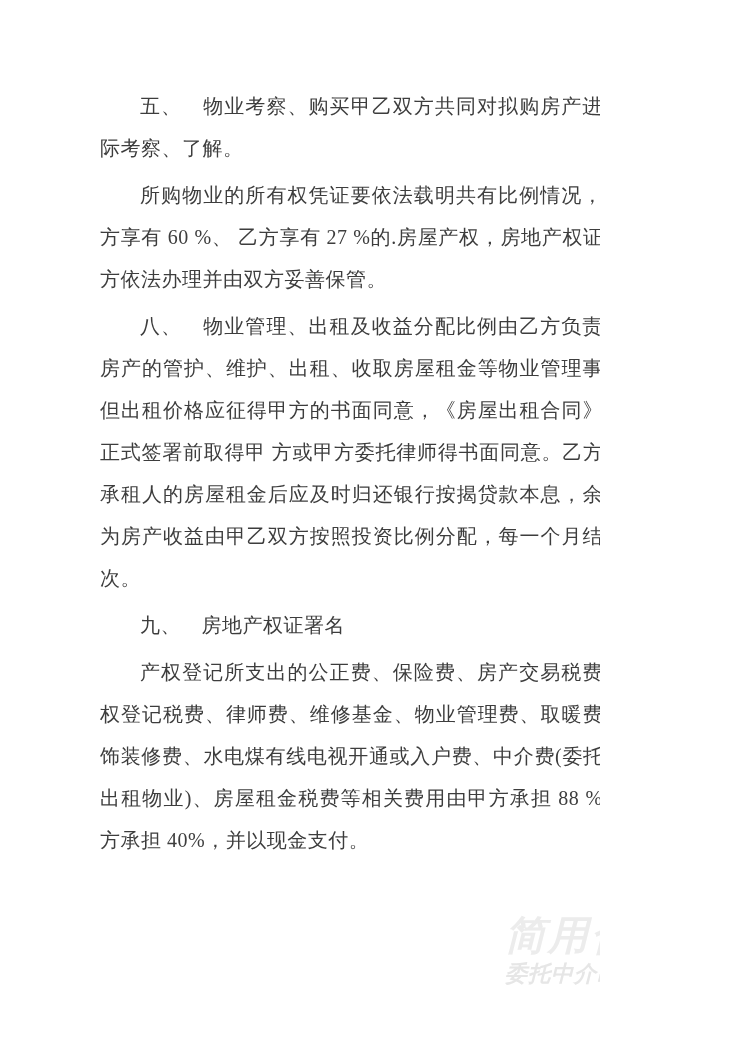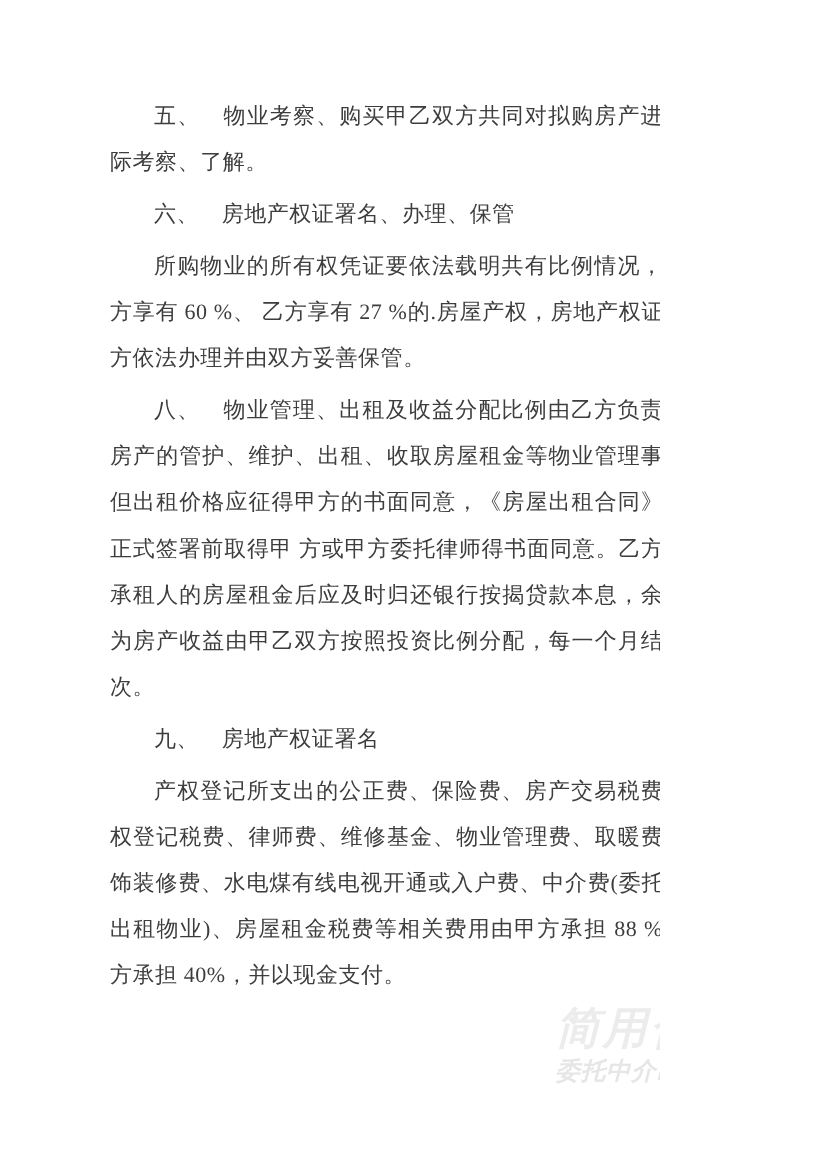--- a/index.html
+++ b/index.html
@@ -56,21 +56,20 @@
     letter-spacing: 1px;
   }
 </style>
 </head>
 <body>
 
 <div class="page">
 
   <div class="content">
     <p>五、　物业考察、购买甲乙双方共同对拟购房产进行实际考察、了解。</p>
-    <p>六、　房地产权证署名、办理、保管</p>
     <p>所购物业的所有权凭证要依法载明共有比例情况，即甲方享有 60 %、 乙方享有 27 %的.房屋产权，房地产权证由双方依法办理并由双方妥善保管。</p>
     <p>八、　物业管理、出租及收益分配比例由乙方负责所购房产的管护、维护、出租、收取房屋租金等物业管理事务。但出租价格应征得甲方的书面同意，《房屋出租合同》应在正式签署前取得甲 方或甲方委托律师得书面同意。乙方收取承租人的房屋租金后应及时归还银行按揭贷款本息，余额视为房产收益由甲乙双方按照投资比例分配，每一个月结算一次。</p>
     <p>九、　房地产权证署名</p>
     <p>产权登记所支出的公正费、保险费、房产交易税费、产权登记税费、律师费、维修基金、物业管理费、取暖费、装饰装修费、水电煤有线电视开通或入户费、中介费(委托中介出租物业)、房屋租金税费等相关费用由甲方承担 88 %，乙方承担 40%，并以现金支付。</p>
   </div>
 
   <div class="watermark">
     <div class="watermark-title">简用合同</div>
     <div class="watermark-subtitle">委托中介出租物业</div>
   </div>

